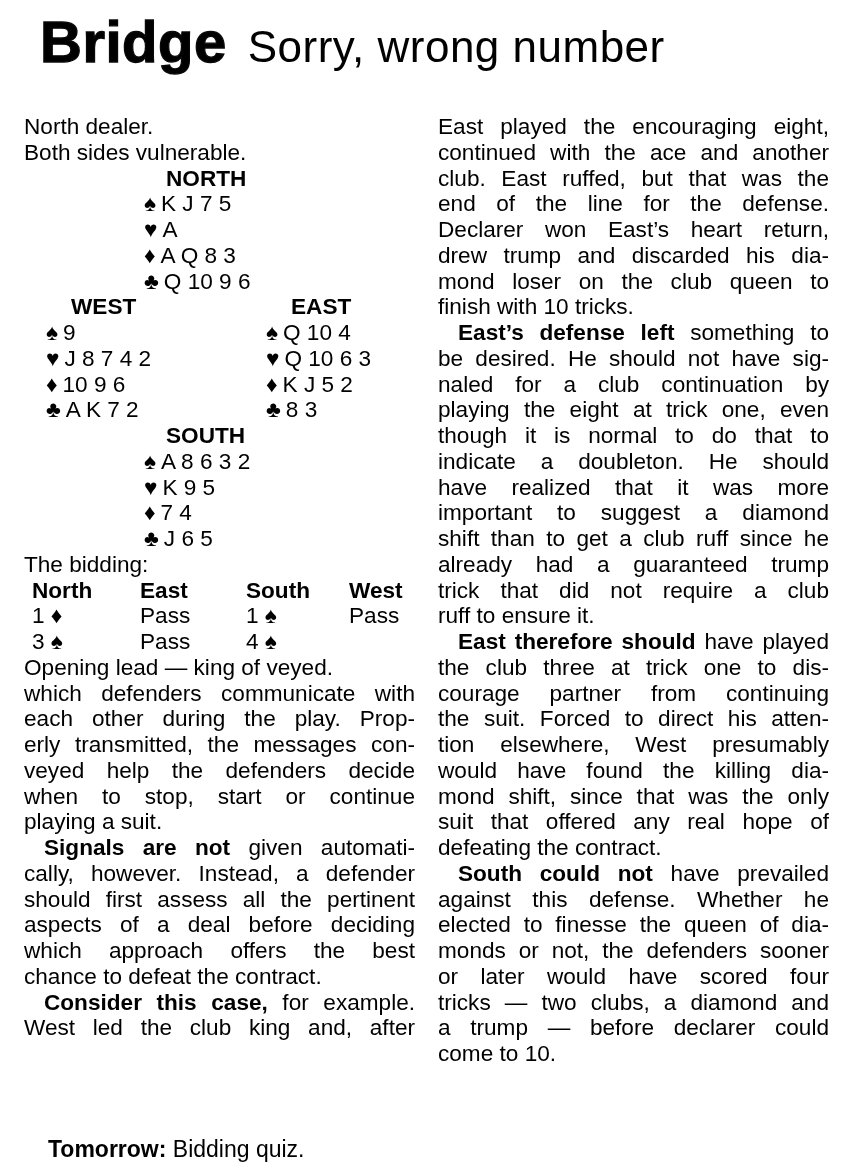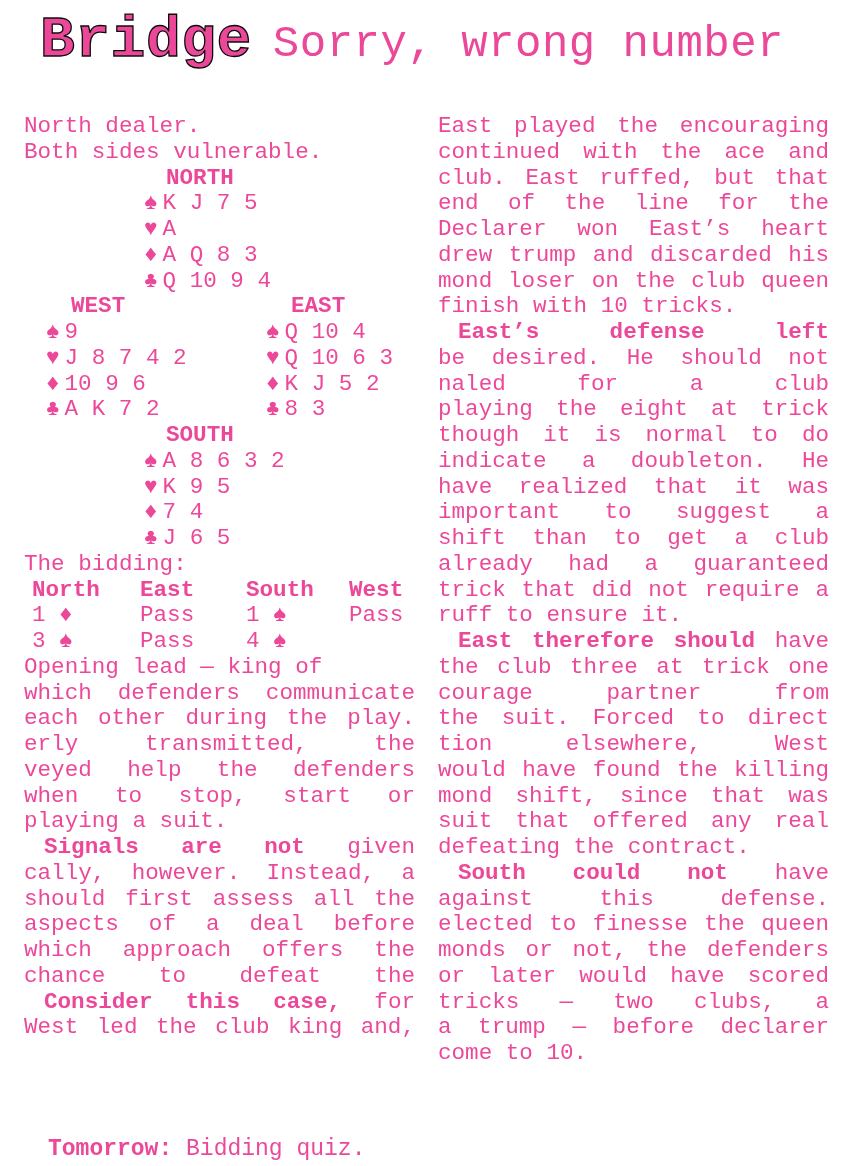--- a/index.html
+++ b/index.html
@@ -1,18 +1,18 @@
 <!DOCTYPE html>
 <html><head>
 <meta charset="utf-8">
 <style>
   html,body { margin:0; padding:0; background:#ffffff; }
   .page {
     position:relative; width:857px; height:1166px; background:#ffffff;
-    color:#ec4899; font-family:Liberation Mono, monospace; overflow:hidden;
+    color:#000000; font-family:Liberation Sans, sans-serif; overflow:hidden;
   }
   
   .masthead { position:absolute; left:40px; top:8px; width:812px;
     display:flex; align-items:baseline; gap:21px; white-space:nowrap; }
   .brand { font-size:58px; font-weight:bold; -webkit-text-stroke:1.3px #0a0a0a; letter-spacing:0.5px; }
   .headline { font-size:44px; letter-spacing:0.5px; }
   
   .columns { position:absolute; left:24px; top:114px; width:812px; display:flex; gap:23px; }
   .col { width:391px; font-size:22.6px; line-height:25.75px; }
   .tline { height:25.75px; overflow:hidden; text-align:justify; text-align-last:justify; }
@@ -54,21 +54,21 @@
     <div class="col">
       <div class="tline-plain">North dealer.</div>
       <div class="tline-plain">Both sides vulnerable.</div>
 
       <div>
         <div class="dg-row center-label">NORTH</div>
         <div id="north-rows">
             <div class="dg-row center-row"><span class="suit-sym">♠</span><span>K J 7 5</span></div>
             <div class="dg-row center-row"><span class="suit-sym">♥</span><span>A</span></div>
             <div class="dg-row center-row"><span class="suit-sym">♦</span><span>A Q 8 3</span></div>
-            <div class="dg-row center-row"><span class="suit-sym">♣</span><span>Q 10 9 4</span></div>
+            <div class="dg-row center-row"><span class="suit-sym">♣</span><span>Q 10 9 6</span></div>
           </div>
         <div class="dg-row">
           <span class="we-label west">WEST</span>
           <span class="we-label east">EAST</span>
         </div>
         <div id="we-rows">
             <div class="dg-row">
               <span class="we-part west"><span class="suit-sym">♠</span><span>9</span></span>
               <span class="we-part east"><span class="suit-sym">♠</span><span>Q 10 4</span></span>
             </div>

